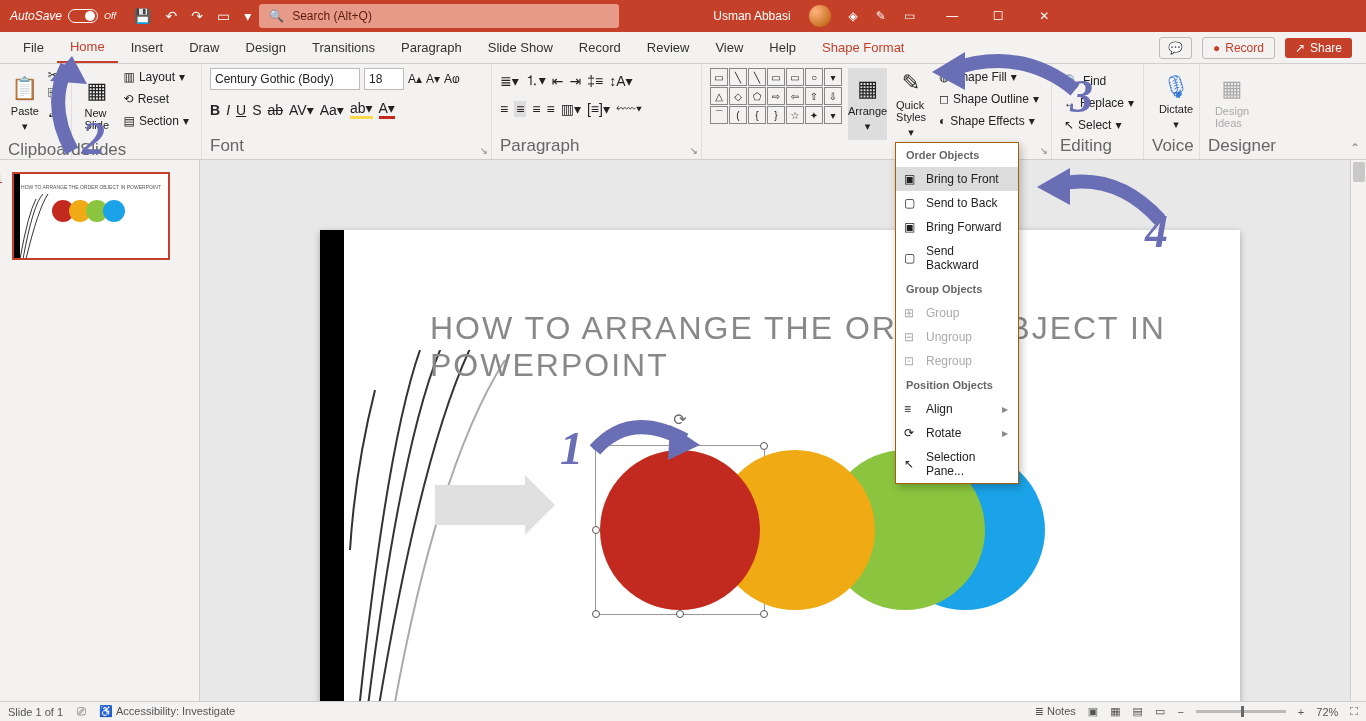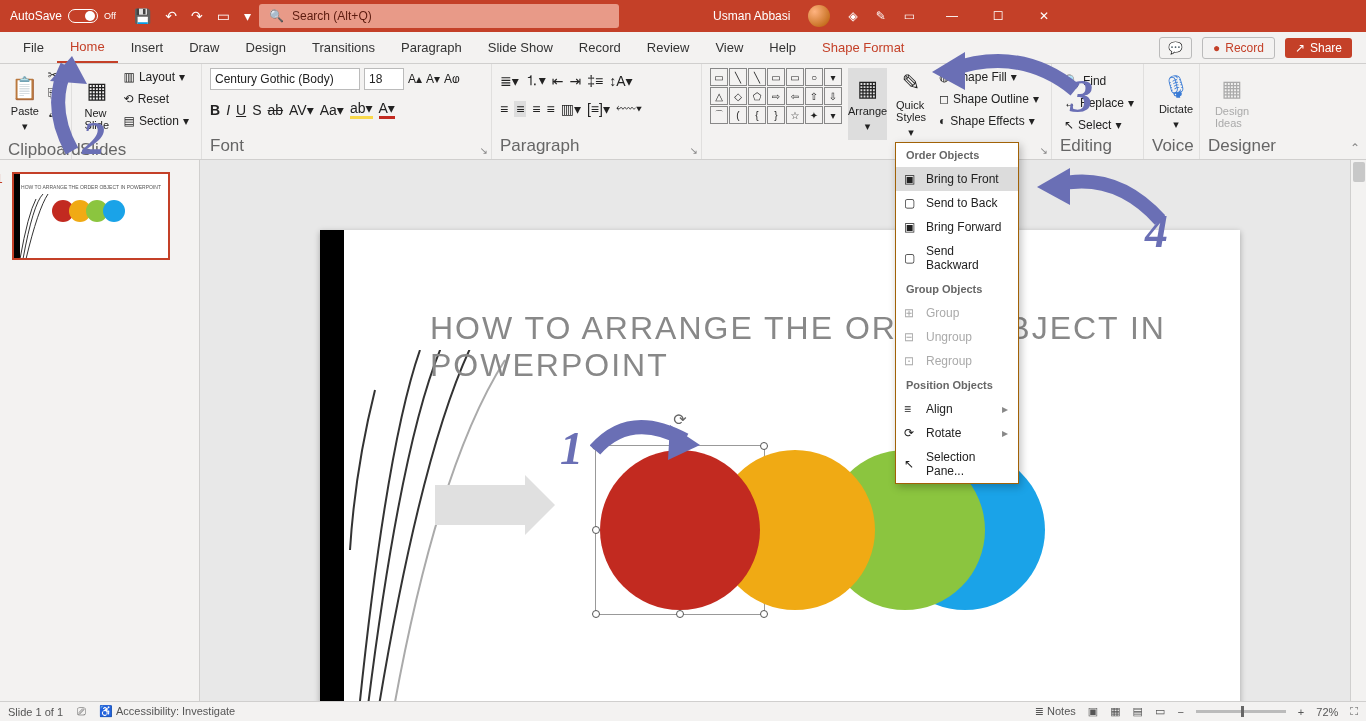--- a/index.html
+++ b/index.html
@@ -1,18 +1,18 @@
 <!DOCTYPE html>
 <html><head>
 <meta charset="utf-8">
 <style>
   * { box-sizing: border-box; margin: 0; padding: 0; font-family: "Segoe UI", sans-serif; }
   body { background: #e8e8e8; width: 1366px; height: 721px; overflow: hidden; position: relative; font-size: 12px; color: #222; }
   .titlebar { height: 32px; background: #c44028; display: flex; align-items: center; color: #fff; }
-  .autosave { display: flex; align-items: center; gap: 6px; padding: 0 10px; font-size: 12px; }
+  .autosave { display: flex; align-items: center; gap: 6px; padding: 0 10px; font-size: 12px; font-style: italic; }
   .toggle { width: 30px; height: 14px; border: 1px solid #fff; border-radius: 8px; position: relative; background: #c44028; }
   .toggle::after { content: ""; position: absolute; width: 10px; height: 10px; background: #fff; border-radius: 50%; top: 1px; right: 2px; }
   .qat { display: flex; gap: 14px; padding: 0 8px; align-items: center; }
   .qat span { font-size: 14px; }
   .title-center { flex: 1; text-align: left; padding-left: 40px; font-size: 13px; }
   .searchbox { width: 360px; height: 24px; background: #e89a88; border-radius: 3px; display: flex; align-items: center; padding: 0 10px; gap: 8px; color: #5c1b0f; margin-right: 80px; }
   .titlebar-right { display: flex; gap: 18px; align-items: center; padding: 0 14px; }
   .avatar { width: 22px; height: 22px; border-radius: 50%; background: radial-gradient(circle at 30% 30%, #ffb380, #b35900); }
   .win-btns { display: flex; gap: 0; }
   .win-btns div { width: 46px; height: 32px; display: flex; align-items: center; justify-content: center; font-size: 12px; }

